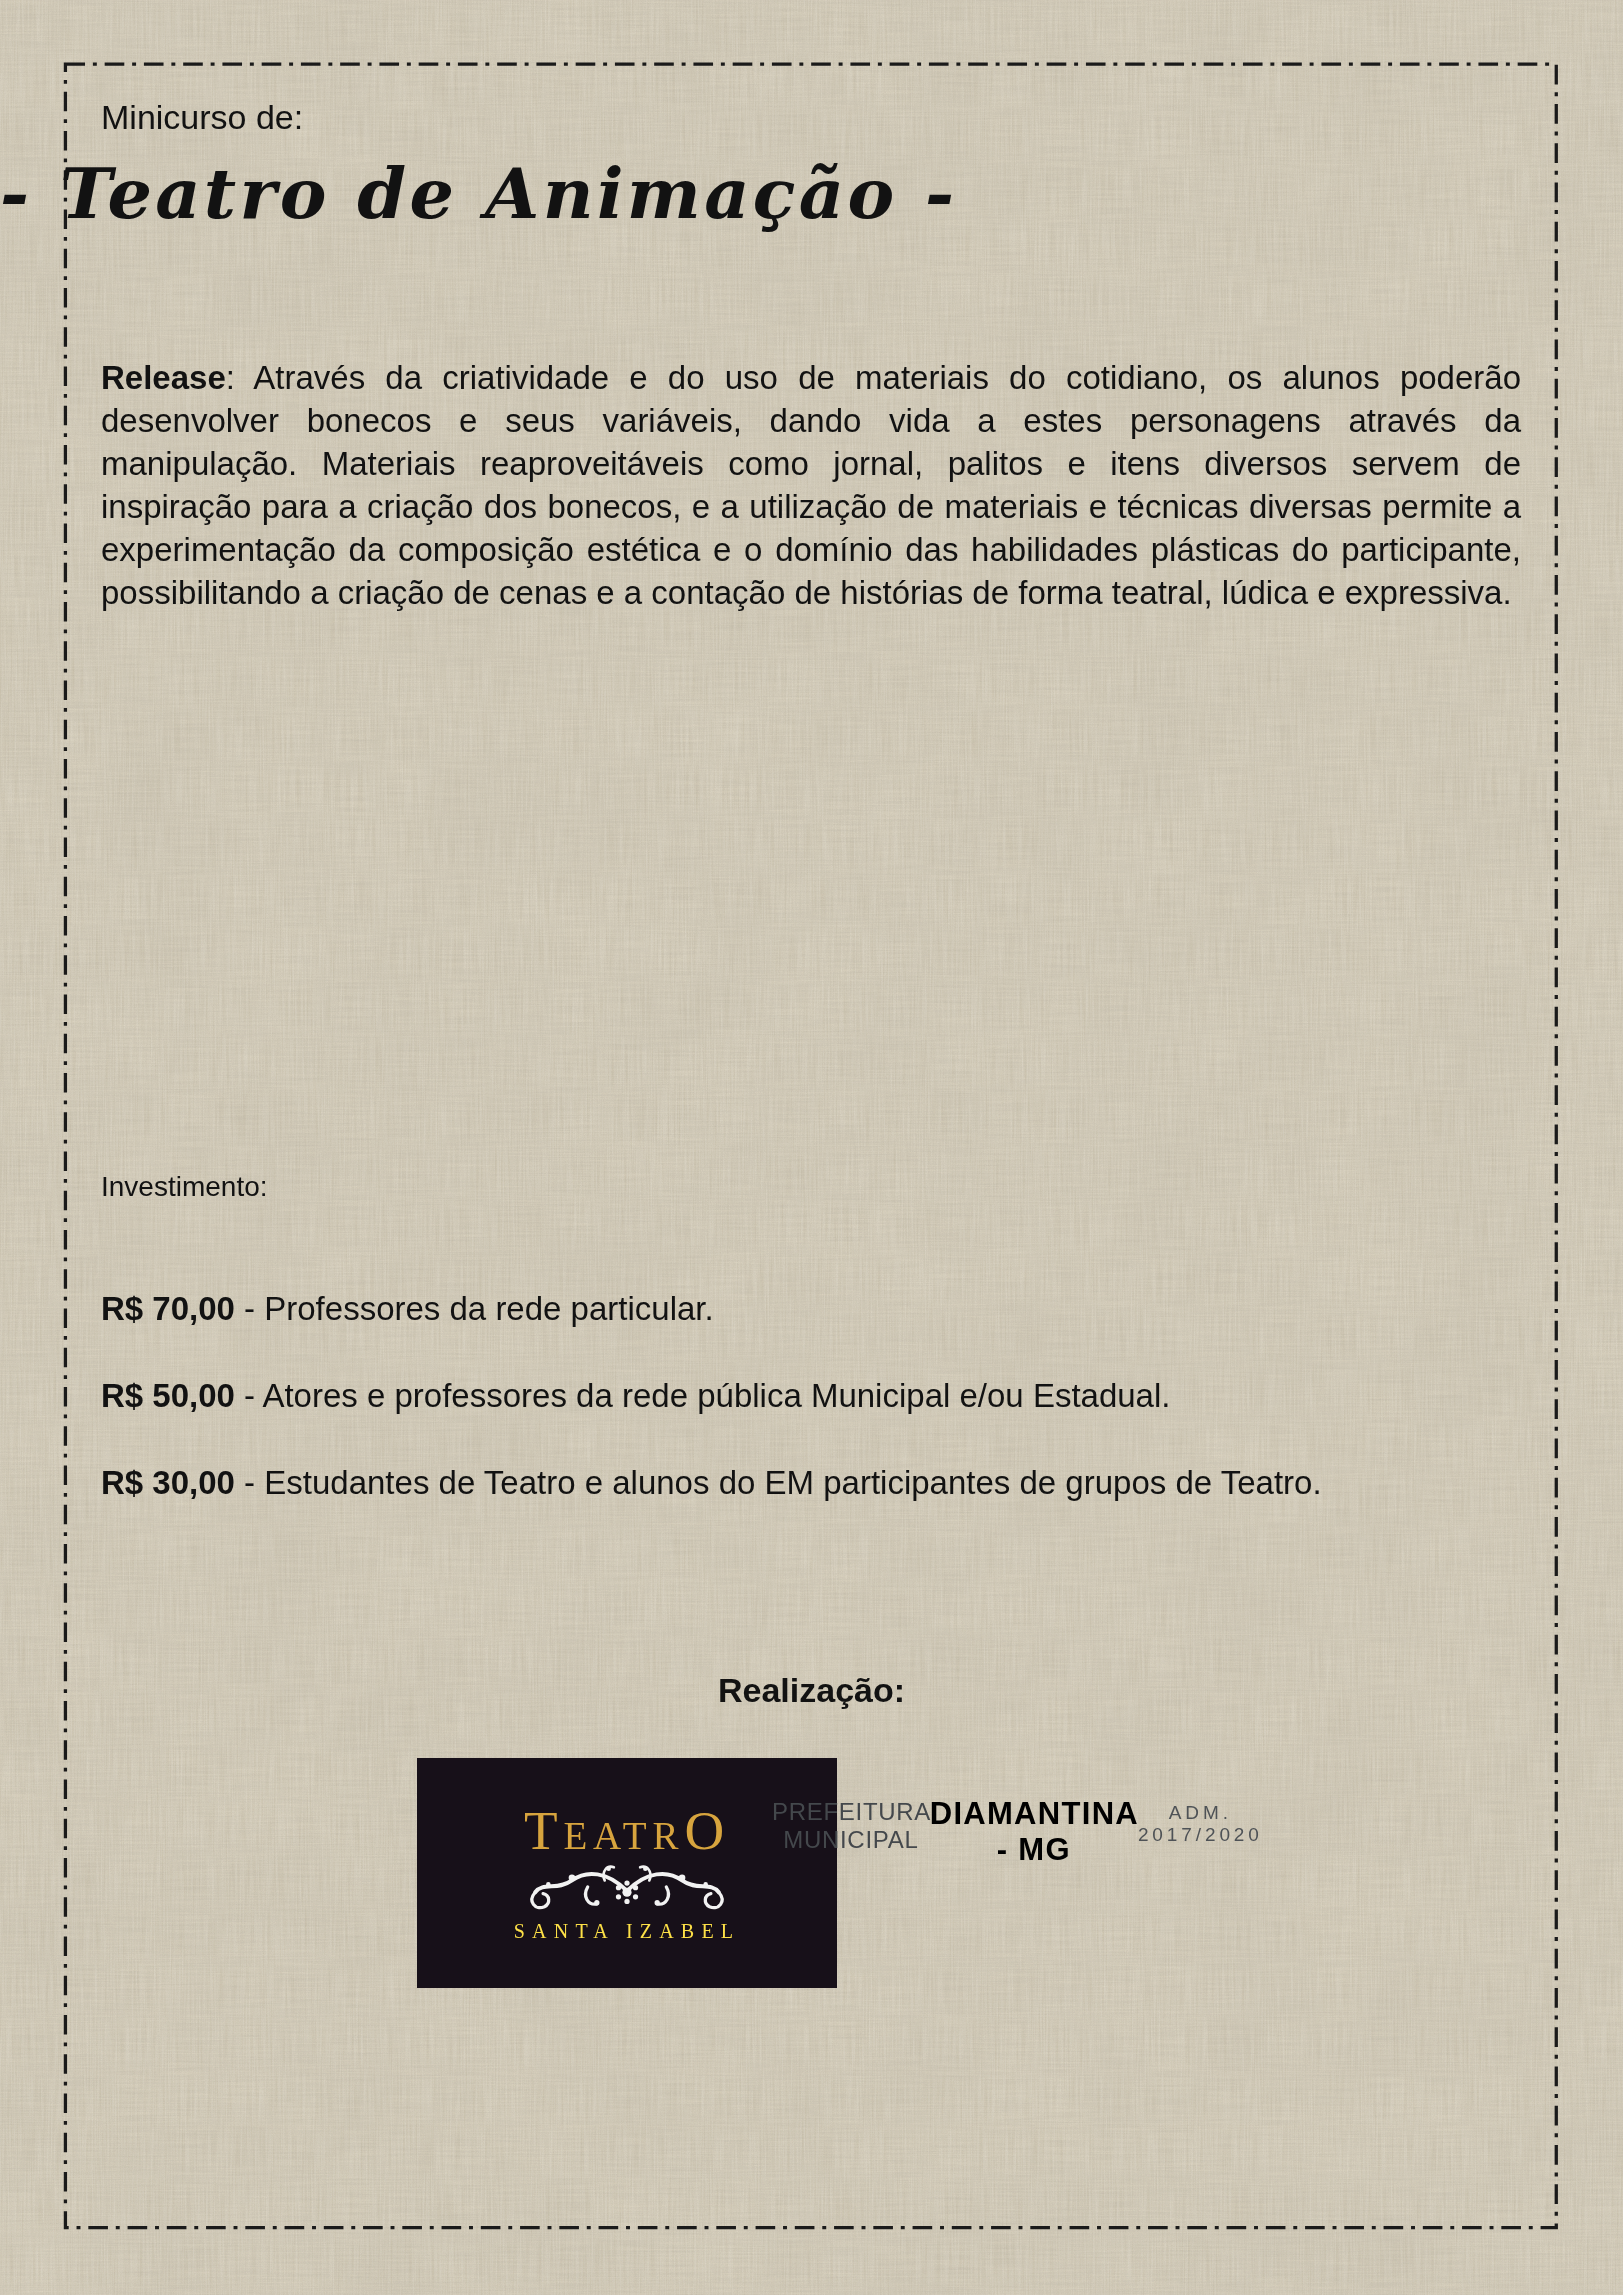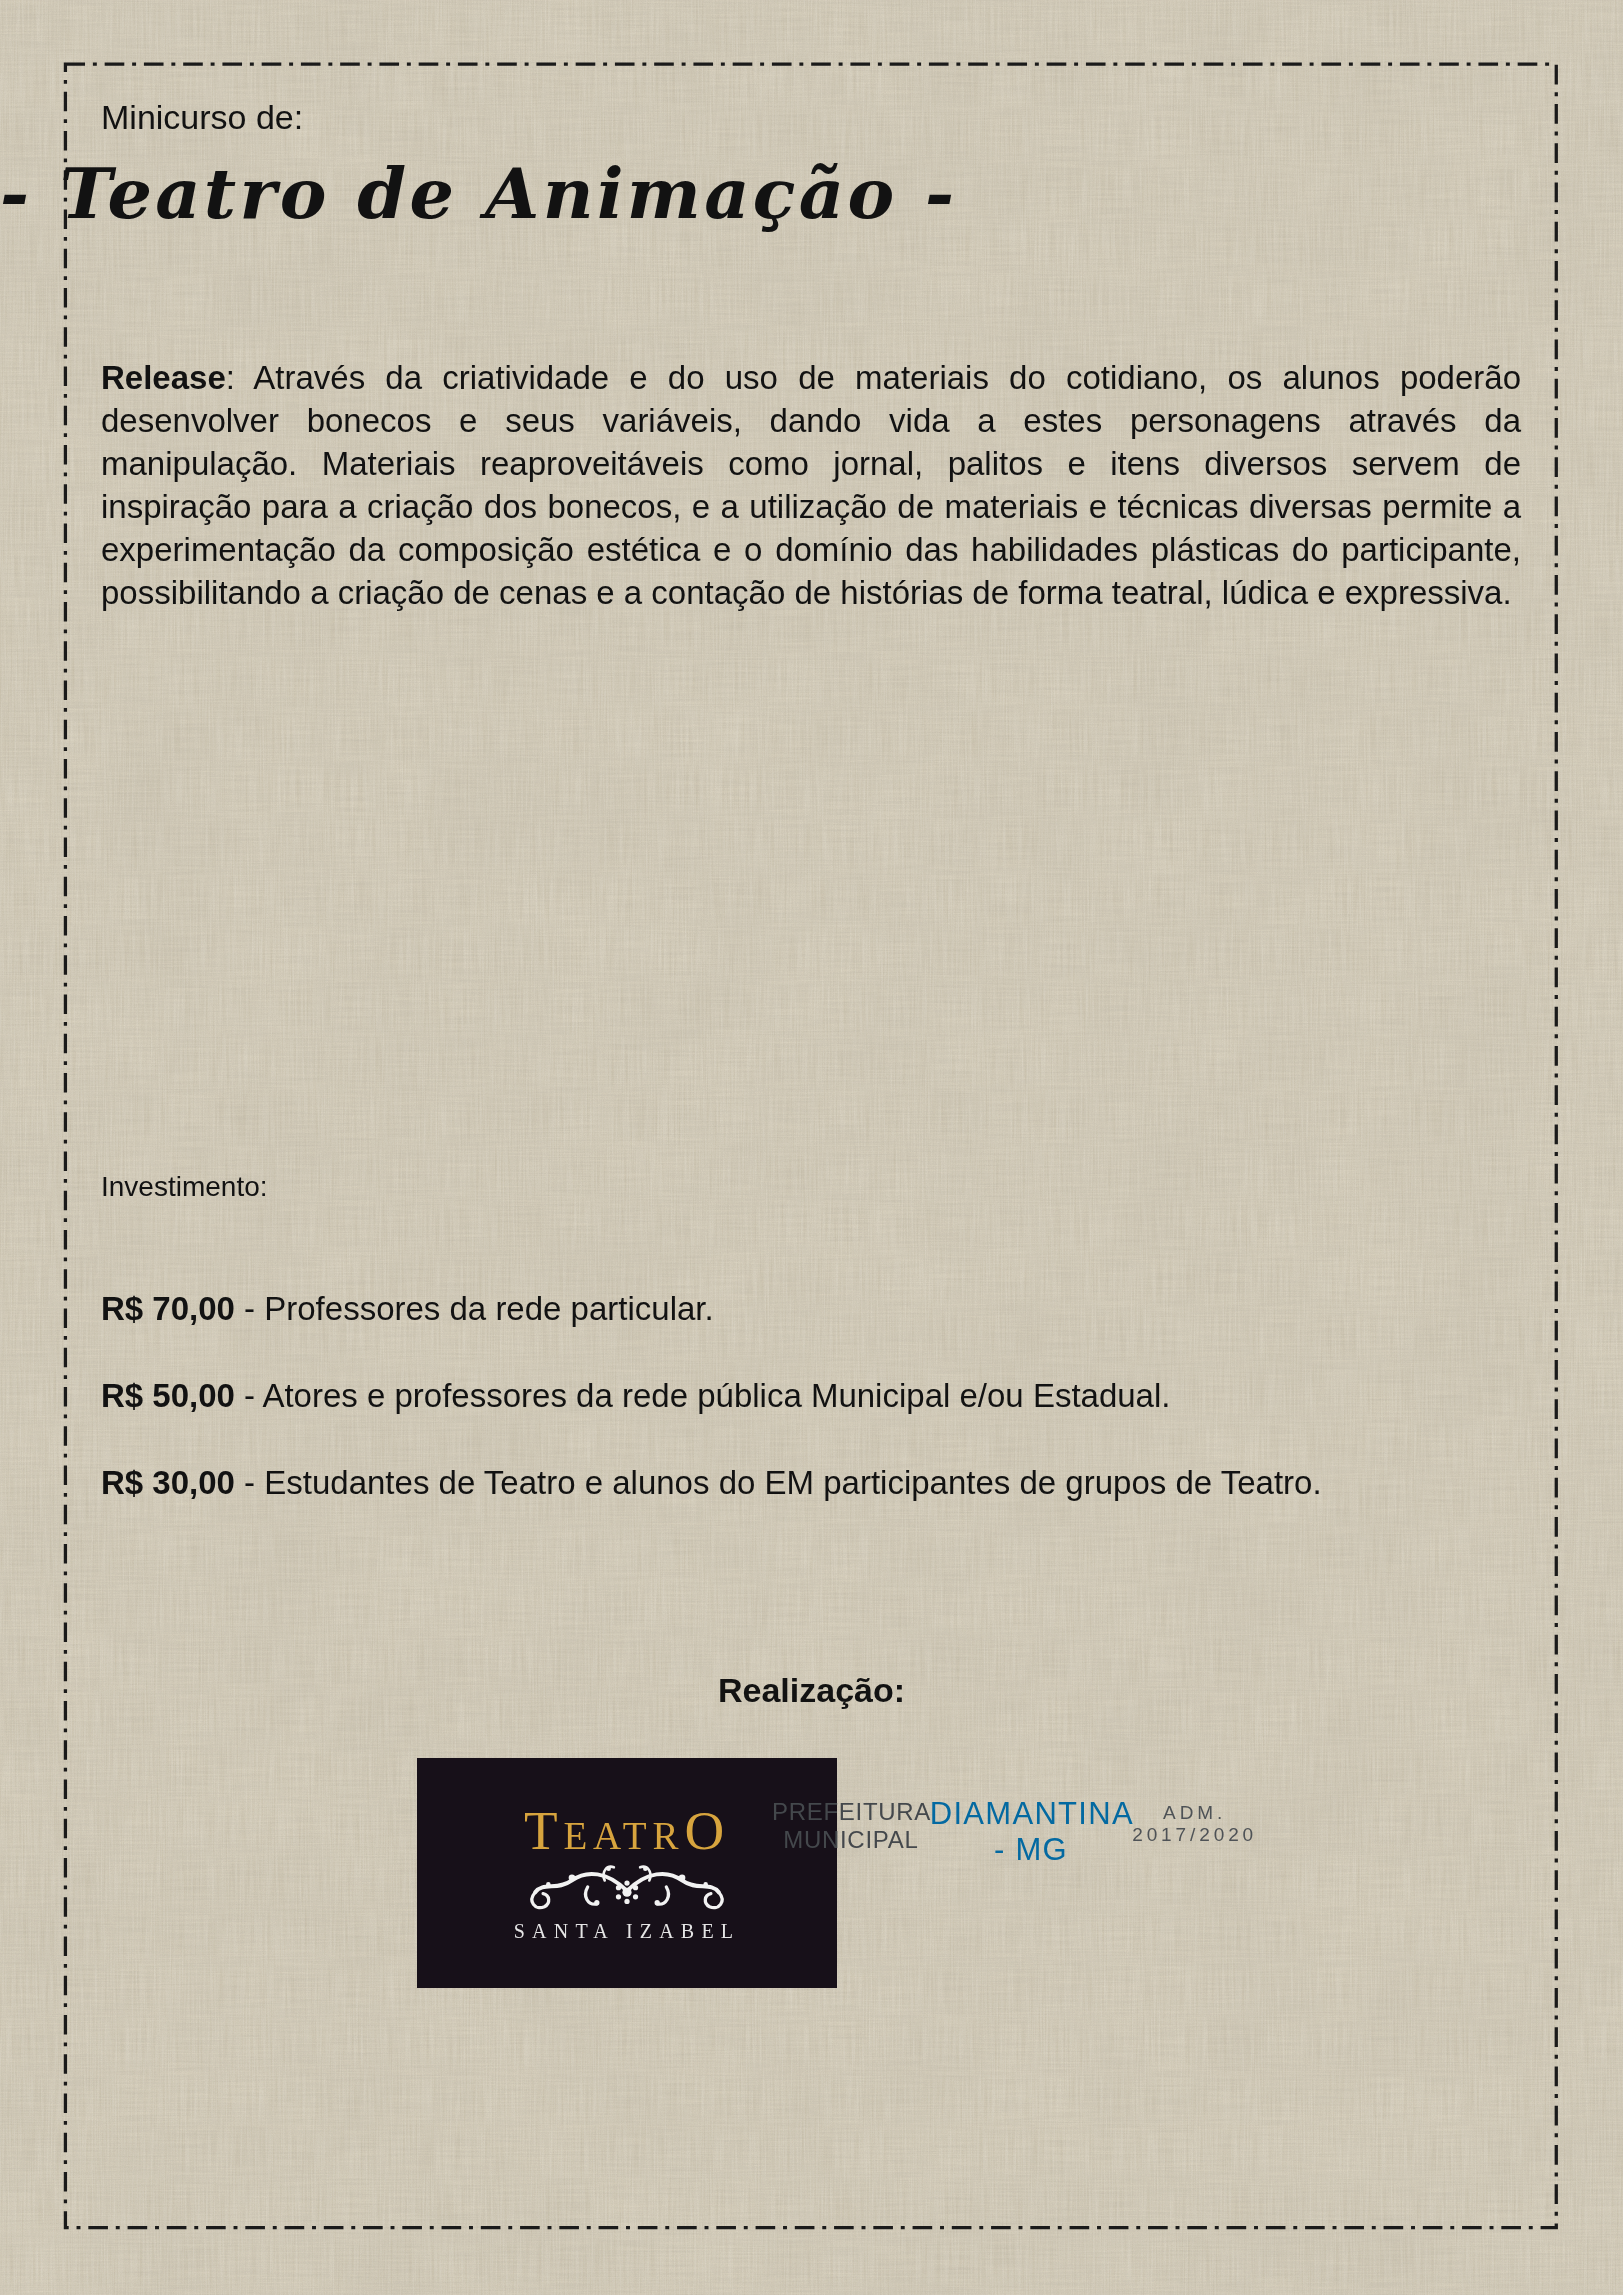--- a/index.html
+++ b/index.html
@@ -52,30 +52,30 @@
   }
   .teatro-title{
     font-family:"Liberation Serif", serif;
     color:#d7a43e;letter-spacing:5.9px;line-height:1;
     display:flex;align-items:baseline;
   }
   .teatro-title .big{font-size:55px;}
   .teatro-title .small{font-size:39px;}
   .teatro-subtitle{
     font-family:"Liberation Serif", serif;
-    color:#e5e5e5;font-size:20px;letter-spacing:7.2px;
+    color:#fde047;font-size:20px;letter-spacing:7.2px;
     margin-top:3.9px;
   }
   .prefeitura-logo{
     position:absolute;left:772px;top:1754px;width:393px;
     display:flex;flex-direction:row;align-items:center;
     text-align:center;
   }
   .pref-line1{font-size:24px;color:#44484c;letter-spacing:0.7px;margin-top:7.9px;}
-  .pref-line2{font-size:31px;font-weight:normal;color:#0369a1;letter-spacing:1.3px;margin-top:19px;}
+  .pref-line2{font-size:31px;font-weight:bold;color:#000000;letter-spacing:1.3px;margin-top:19px;}
   .pref-line3{font-size:19px;color:#4e5256;letter-spacing:3.9px;margin-top:3.9px;}
   .pref-slogan{
     font-family:"DejaVu Serif", serif;font-style:italic;
     font-size:27px;color:#24497c;margin-top:5.2px;letter-spacing:0.7px;
   }
   .footer{
     position:absolute;left:0;top:2085px;width:100%;
     text-align:center;font-size:33px;font-weight:bold;line-height:54px;
   }
 </style>

